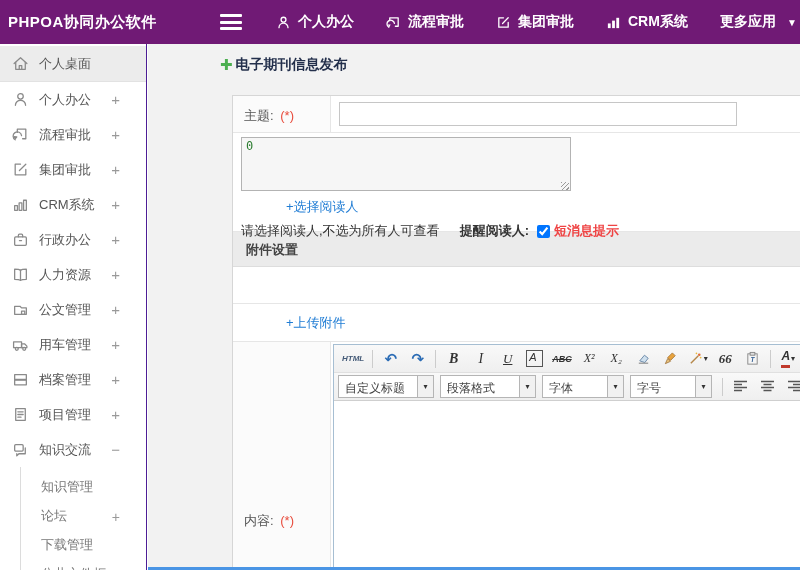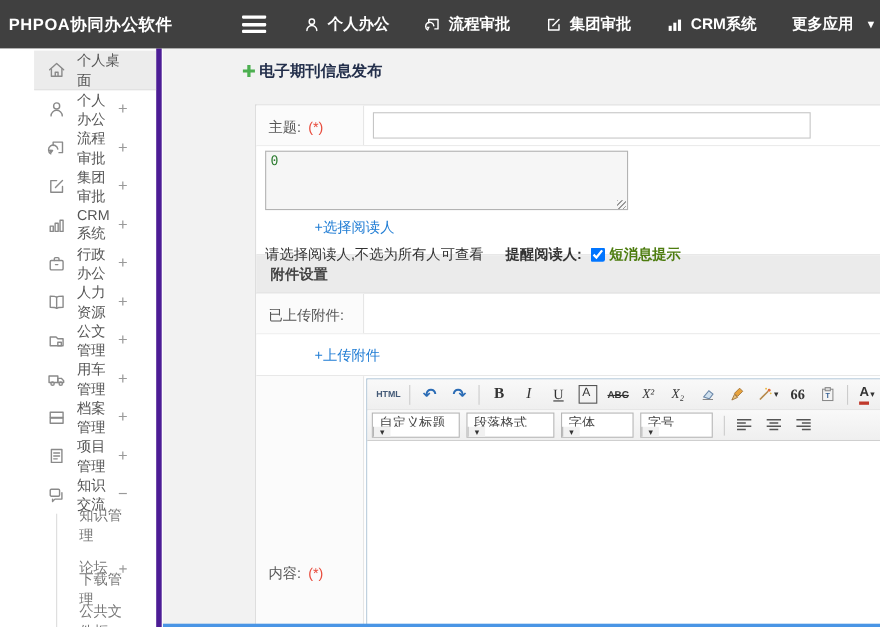--- a/index.html
+++ b/index.html
@@ -2,33 +2,33 @@
 <html><head>
 <meta charset="utf-8">
 <style>
   html,body{margin:0;padding:0;}
   body{
     width:800px;height:570px;overflow:hidden;position:relative;
     font-family:"Liberation Sans","DejaVu Sans",sans-serif;
     background:#ffffff;font-size:13px;color:#444;
   }
   
-  .topbar{position:absolute;top:0;left:0;right:0;height:44px;background:#404040;
+  .topbar{position:absolute;top:0;left:0;right:0;height:44px;background:#701a75;
     display:flex;align-items:center;color:#fff;z-index:10;}
   .brand{font-size:15px;font-weight:bold;padding-left:8px;width:190px;letter-spacing:.5px;}
   .hamburger{width:22px;height:16px;display:flex;flex-direction:column;justify-content:space-between;
     margin-left:22px;cursor:pointer;}
   .hamburger span{display:block;height:3px;background:#fff;border-radius:1px;}
   .topnav{display:flex;align-items:center;margin-left:34px;gap:32px;}
   .nav-item{display:flex;align-items:center;gap:7px;font-size:14px;font-weight:bold;cursor:pointer;white-space:nowrap;}
   .nav-item svg{display:block;}
   .caret-down{font-size:10px;margin-left:4px;}
   
   .sidebar{position:absolute;top:44px;left:0;width:147px;bottom:0;background:#fff;
-    border-right:5px solid #4c1d95;padding-top:2px;box-sizing:border-box;overflow:hidden;padding-left:31px;}
+    border-right:1px solid #4c1d95;padding-top:2px;box-sizing:border-box;overflow:hidden;}
   .side-item{height:35px;display:flex;align-items:center;padding:0 0 0 12px;color:#555;cursor:pointer;}
   .side-item.active{background:#ececec;border-bottom:1px solid #e2e2e2;}
   .side-item .sicon{width:17px;height:17px;margin-right:10px;flex:0 0 17px;}
   .side-item .expand{margin-left:auto;margin-right:26px;color:#999;font-size:15px;font-weight:400;}
   .sub-list{margin-left:20px;border-left:1px solid #dcdcdc;}
   .sub-item{height:29px;display:flex;align-items:flex-end;padding-left:20px;color:#777;cursor:pointer;}
   .sub-item .expand{margin-left:auto;margin-right:26px;color:#999;font-size:14px;}
   
   .main{position:absolute;left:148px;top:44px;right:0;bottom:0;background:#f2f2f2;overflow:hidden;}
   .page-title{position:absolute;left:72px;top:12px;display:flex;align-items:center;
@@ -51,50 +51,50 @@
   .readers-box textarea{width:330px;height:54px;box-sizing:border-box;background:#f6f6f6;
     border:1px solid #b3b3b3;resize:none;font-family:"DejaVu Sans Mono",monospace;
     font-size:12px;color:#2e7d32;padding:1px 4px;outline:none;}
   .grip{position:absolute;right:2px;bottom:4px;width:8px;height:8px;
     background:repeating-linear-gradient(135deg,#999 0 1px,transparent 1px 3px);}
   .link{color:#1f7cd4;text-decoration:none;cursor:pointer;margin-left:45px;}
   .sel-link{display:inline-block;margin-top:4px;}
   .hint-line{margin-top:6px;color:#333;display:flex;align-items:center;}
   .remind{font-weight:bold;margin-left:20px;}
   .hint-line input[type=checkbox]{margin:0 4px 0 8px;}
-  .sms{color:#4d7c0f;font-weight:bold;}
+  .sms{color:#ef4444;font-weight:bold;}
   .row-sec{height:35px;background:#ebebeb;border-bottom:1px solid #ddd;
     font-weight:bold;color:#444;line-height:35px;padding-left:13px;box-sizing:border-box;display:block;}
   .row-uploaded{height:37px;}
   .row-attach{height:38px;}
   .row-attach .fvalue{padding-top:10px;}
   .row-content{height:300px;}
   .row-content .flabel{padding-top:170px;}
   .row-content .fvalue{padding:2px 0 0 2px;}
   
   .editor{width:640px;height:292px;border:1px solid #a6bed2;background:#fff;box-sizing:border-box;}
   .ed-toolbar{background:linear-gradient(#f9f9f9,#efefef);display:flex;align-items:center;
     height:27px;padding:0 4px;border-bottom:1px solid #e0e0e0;}
   .ed-toolbar.second{border-bottom:1px solid #cfcfcf;}
   .edbtn{height:21px;min-width:19px;display:inline-flex;align-items:center;justify-content:center;
-    margin:0 1px;font-size:12px;color:#333;cursor:pointer;border:1px solid transparent;border-radius:2px;padding:0 2px;}
+    margin:0 1px;font-size:12px;color:#333;cursor:pointer;border:1px solid transparent;border-radius:2px;padding:0 2px;font-style:italic;}
   .edsep{width:1px;height:18px;background:#ccc;margin:0 4px;}
   .b-html{font-size:8px;font-weight:bold;color:#445a77;letter-spacing:0;}
   .b-undo,.b-redo{color:#2b6cb5;font-size:15px;font-weight:bold;}
   .b-bold{font-family:"Liberation Serif",serif;font-weight:bold;font-size:14px;}
   .b-italic{font-family:"Liberation Serif",serif;font-style:italic;font-size:14px;}
   .b-under{font-family:"Liberation Serif",serif;font-size:13px;text-decoration:underline;}
   .b-fontbox{border:1px solid #555;font-size:11px;padding:0 2px;height:15px;min-width:11px;}
   .b-strike{font-size:9px;font-weight:bold;text-decoration:line-through;}
   .b-sup,.b-sub{font-size:12px;font-style:italic;font-family:"Liberation Serif",serif;}
   .b-quote{font-family:"Liberation Serif",serif;font-weight:bold;font-size:13px;color:#333;}
   .b-fcolor{font-size:12px;font-weight:bold;border-bottom:3px solid #c0392b;height:15px;line-height:13px;}
   .mini-caret{font-size:8px;color:#333;margin-left:1px;}
-  .eddrop{display:flex;align-items:flex-start;border:1px solid #b5b5b5;background:#fff;height:21px;
-    margin-right:6px;font-size:12px;color:#444;cursor:pointer;flex-direction:column;}
+  .eddrop{display:flex;align-items:flex-end;border:1px solid #b5b5b5;background:#fff;height:21px;
+    margin-right:6px;font-size:12px;color:#444;cursor:pointer;}
   .eddrop .dtext{padding:0 6px;white-space:nowrap;overflow:hidden;}
   .eddrop .dcaret{border-left:1px solid #b5b5b5;width:15px;align-self:stretch;display:flex;
     align-items:center;justify-content:center;background:#f1f1f1;font-size:8px;color:#333;}
   .d-heading .dtext{width:66px;}
   .d-para .dtext{width:66px;}
   .d-font .dtext{width:52px;}
   .d-size .dtext{width:52px;}
   .ed-content{height:236px;background:#fff;cursor:text;}
   .bottom-bar{position:absolute;left:0;right:0;bottom:0;height:3px;background:#4a95e5;}
   svg .st{stroke:#8a8a8a;fill:none;stroke-width:1.2;stroke-linecap:round;stroke-linejoin:round;}
@@ -311,23 +311,20 @@
           <span class="remind">提醒阅读人:</span>
           <input type="checkbox" checked="" style="">
           <span class="sms">短消息提示</span>
         </div>
       </div>
     </div>
 
     <div class="frow row-sec">附件设置</div>
 
     <div class="frow row-uploaded">
-      <div class="flabel">
-        <span>已上传附件:</span>
-      </div>
       <div class="fvalue"></div>
     </div>
 
     <div class="frow row-attach">
       <div class="fvalue">
         <a class="link">+上传附件</a>
       </div>
     </div>
 
     <div class="frow row-content">

